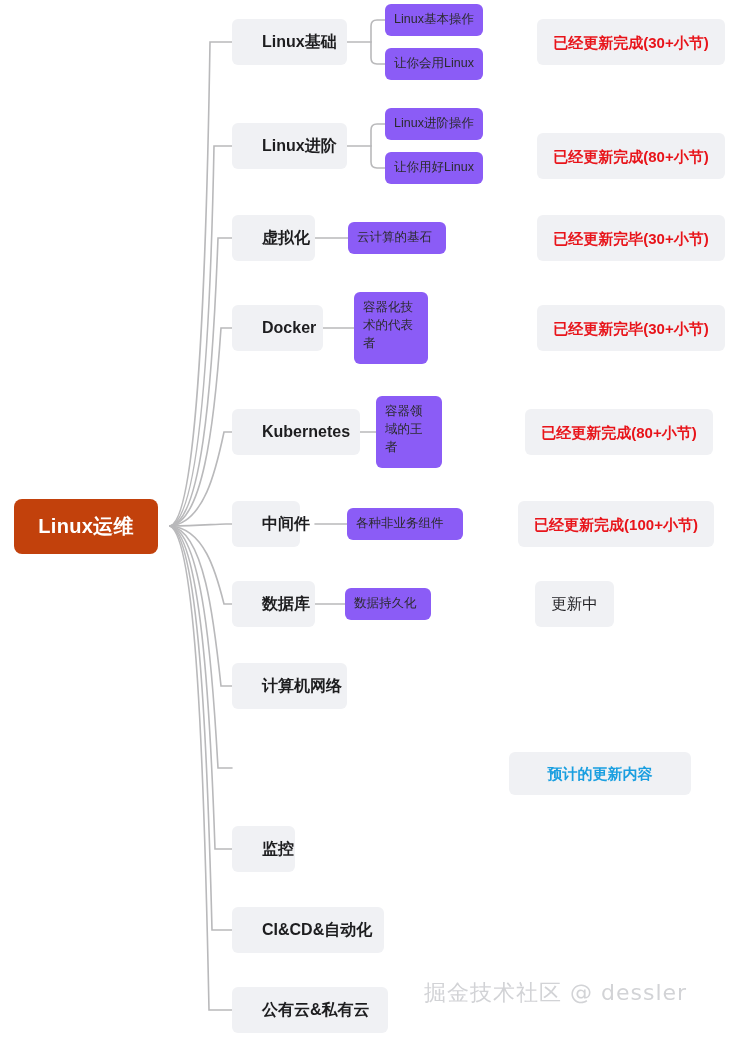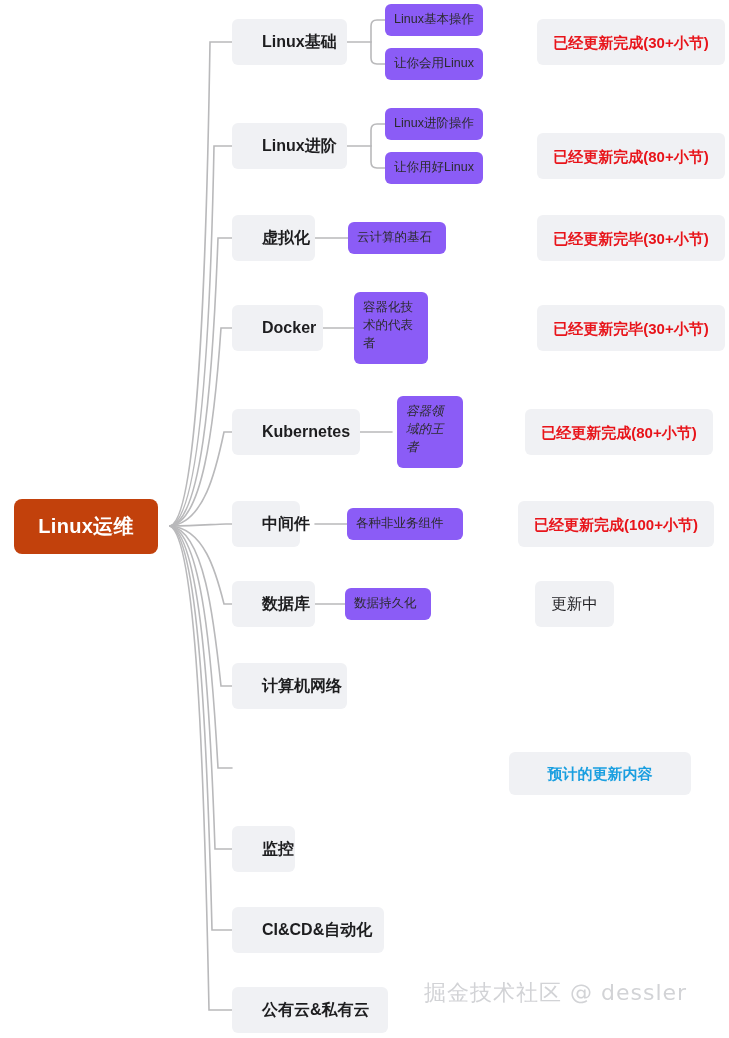--- a/index.html
+++ b/index.html
@@ -207,21 +207,21 @@
   <div class="leaf-node narrow" style="left:354px; top:292px; width:74px; height:72px;">
     <span class="leaf-label">容器化技术的代表者</span>
   </div>
   <div class="status-badge tone-red" style="left:537px; top:305px; width:188px; height:46px;">
     <span class="status-label">已经更新完毕(30+小节)</span>
   </div>
 
   <div class="branch-node" style="left:232px; top:409px; width:128px; height:46px;">
     <span class="branch-label">Kubernetes</span>
   </div>
-  <div class="leaf-node narrow" style="left:397px; top:396px; width:66px; height:72px;font-style:italic;">
+  <div class="leaf-node narrow" style="left:376px; top:396px; width:66px; height:72px;">
     <span class="leaf-label">容器领域的王者</span>
   </div>
   <div class="status-badge tone-red" style="left:525px; top:409px; width:188px; height:46px;">
     <span class="status-label">已经更新完成(80+小节)</span>
   </div>
 
   <div class="branch-node" style="left:232px; top:501px; width:68px; height:46px;">
     <span class="branch-label">中间件</span>
   </div>
   <div class="leaf-node" style="left:347px; top:508px; width:116px; height:32px;">

